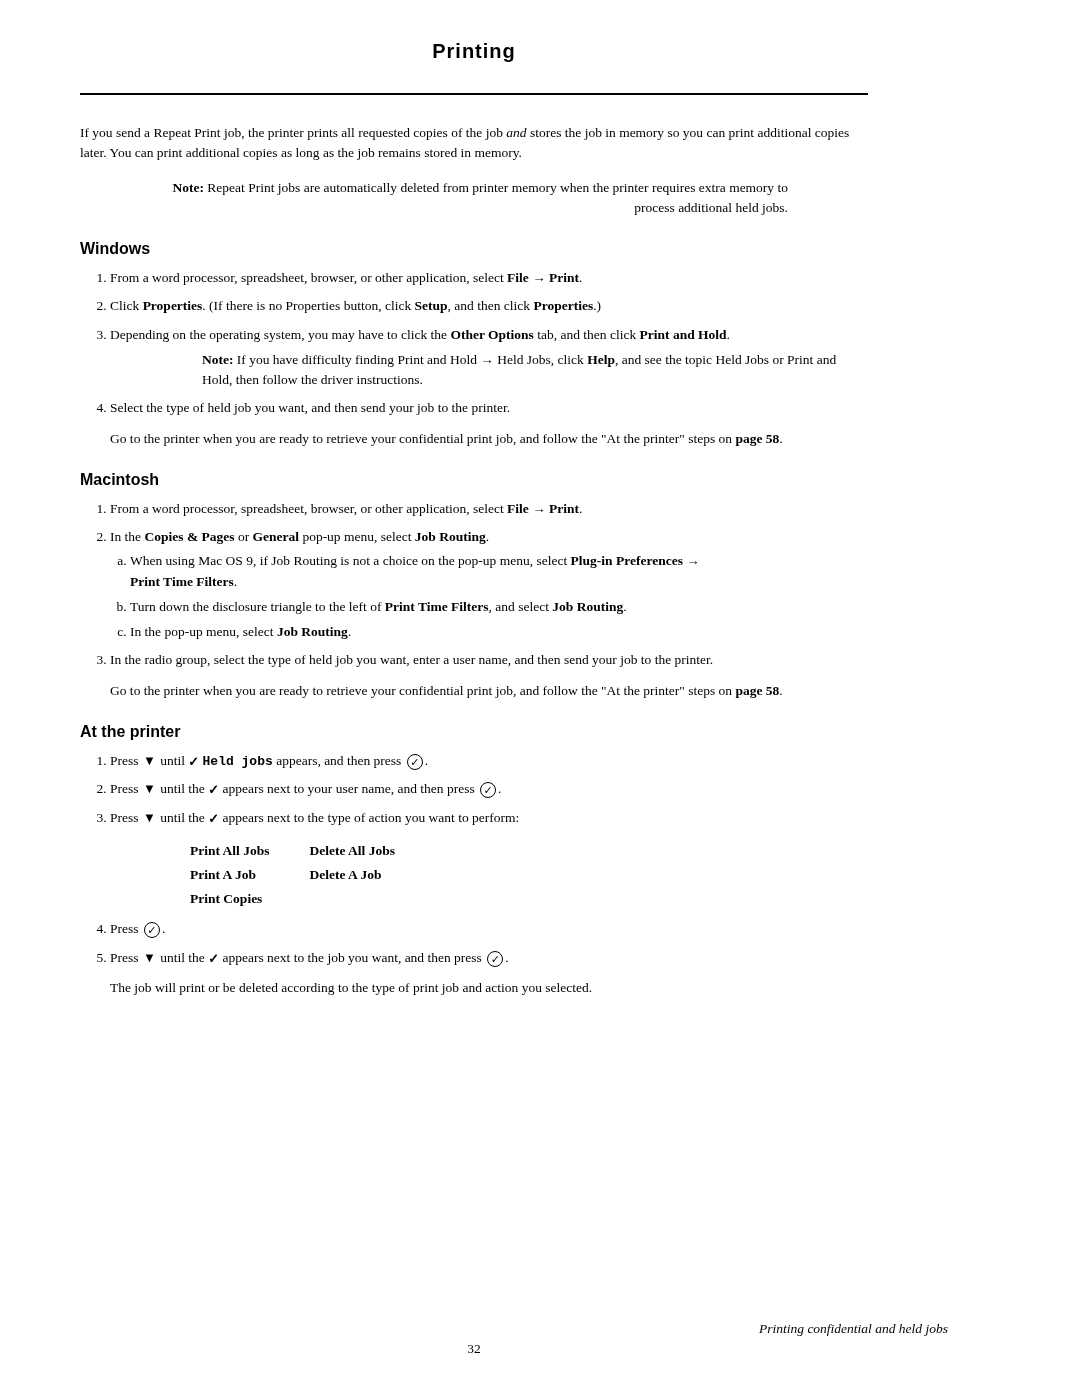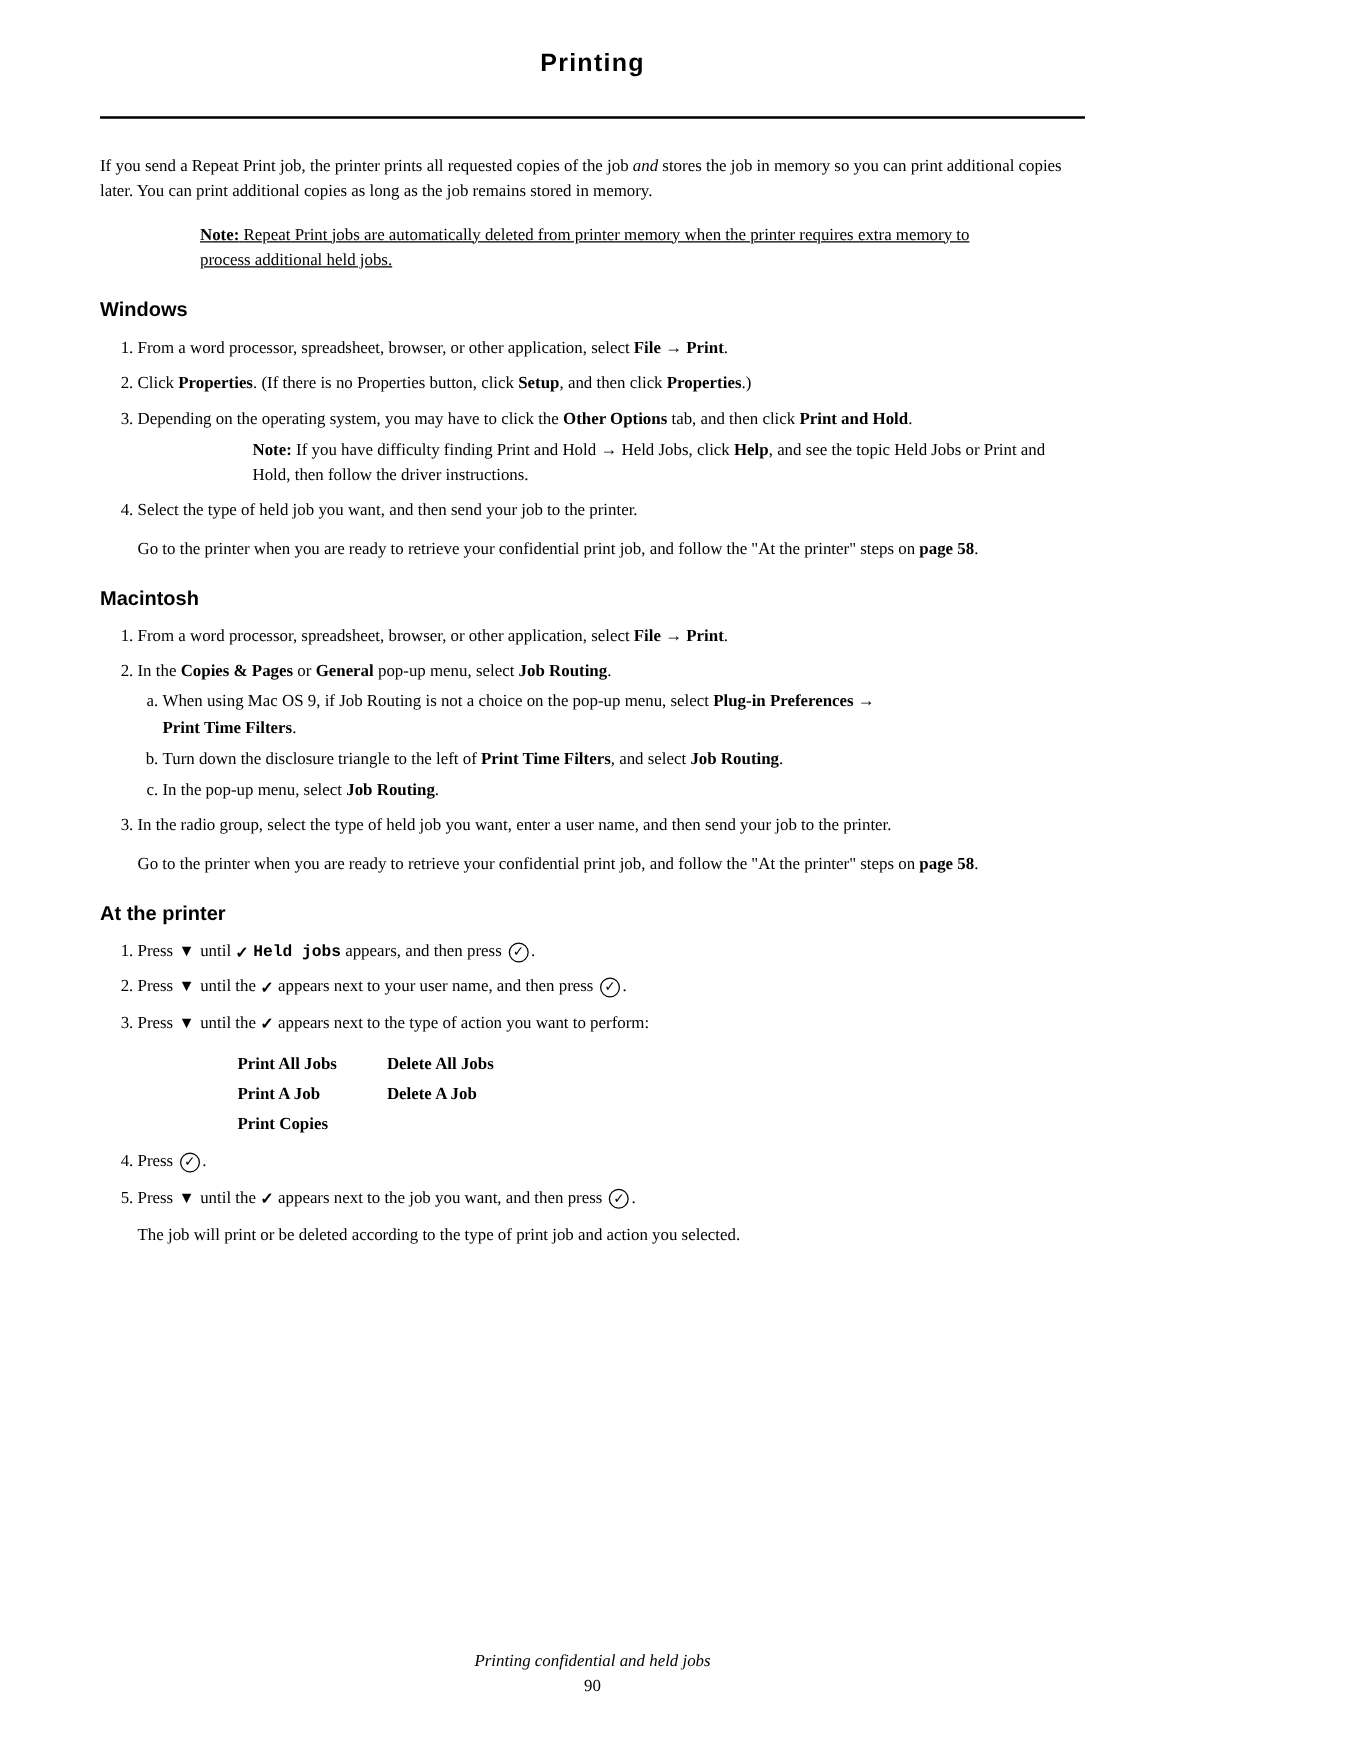--- a/index.html
+++ b/index.html
@@ -43,22 +43,21 @@
     }
     .intro-text {
       font-size: 13.5px;
       line-height: 1.5;
       margin-bottom: 14px;
     }
     .note-block {
       margin: 12px 80px 14px 80px;
       font-size: 13.5px;
       line-height: 1.5;
-      text-align: left;
-      text-decoration: underline;
+      text-align: right;
     }
     .note-block .note-label {
       font-weight: bold;
     }
     ol.steps {
       margin-left: 30px;
       margin-bottom: 10px;
     }
     ol.steps > li {
       margin-bottom: 8px;
@@ -121,20 +120,21 @@
     .page-footer {
       position: absolute;
       bottom: 40px;
       left: 0;
       right: 0;
       text-align: center;
     }
     .page-footer .footer-italic {
       font-style: italic;
       font-size: 13.5px;
+      text-align: right;
     }
     .page-footer .page-num {
       font-size: 13.5px;
       margin-top: 4px;
     }
     .step-note-inline {
       margin-left: 92px;
       margin-top: 5px;
       margin-bottom: 5px;
       font-size: 13.5px;
@@ -245,16 +245,16 @@
       Press <span class="check-icon">✓</span>.
     </li>
     <li>
       Press <span class="down-arrow">▼</span> until the <span class="checkmark-plain">✓</span> appears next to the job you want, and then press <span class="check-icon">✓</span>.
     </li>
   </ol>
   <p class="intro-text" style="margin-left:30px;">The job will print or be deleted according to the type of print job and action you selected.</p>
 
   <div class="page-footer">
     <div class="footer-italic">Printing confidential and held jobs</div>
-    <div class="page-num">90</div>
+    <div class="page-num">32</div>
   </div>
 
 </div>
 
 </body></html>

